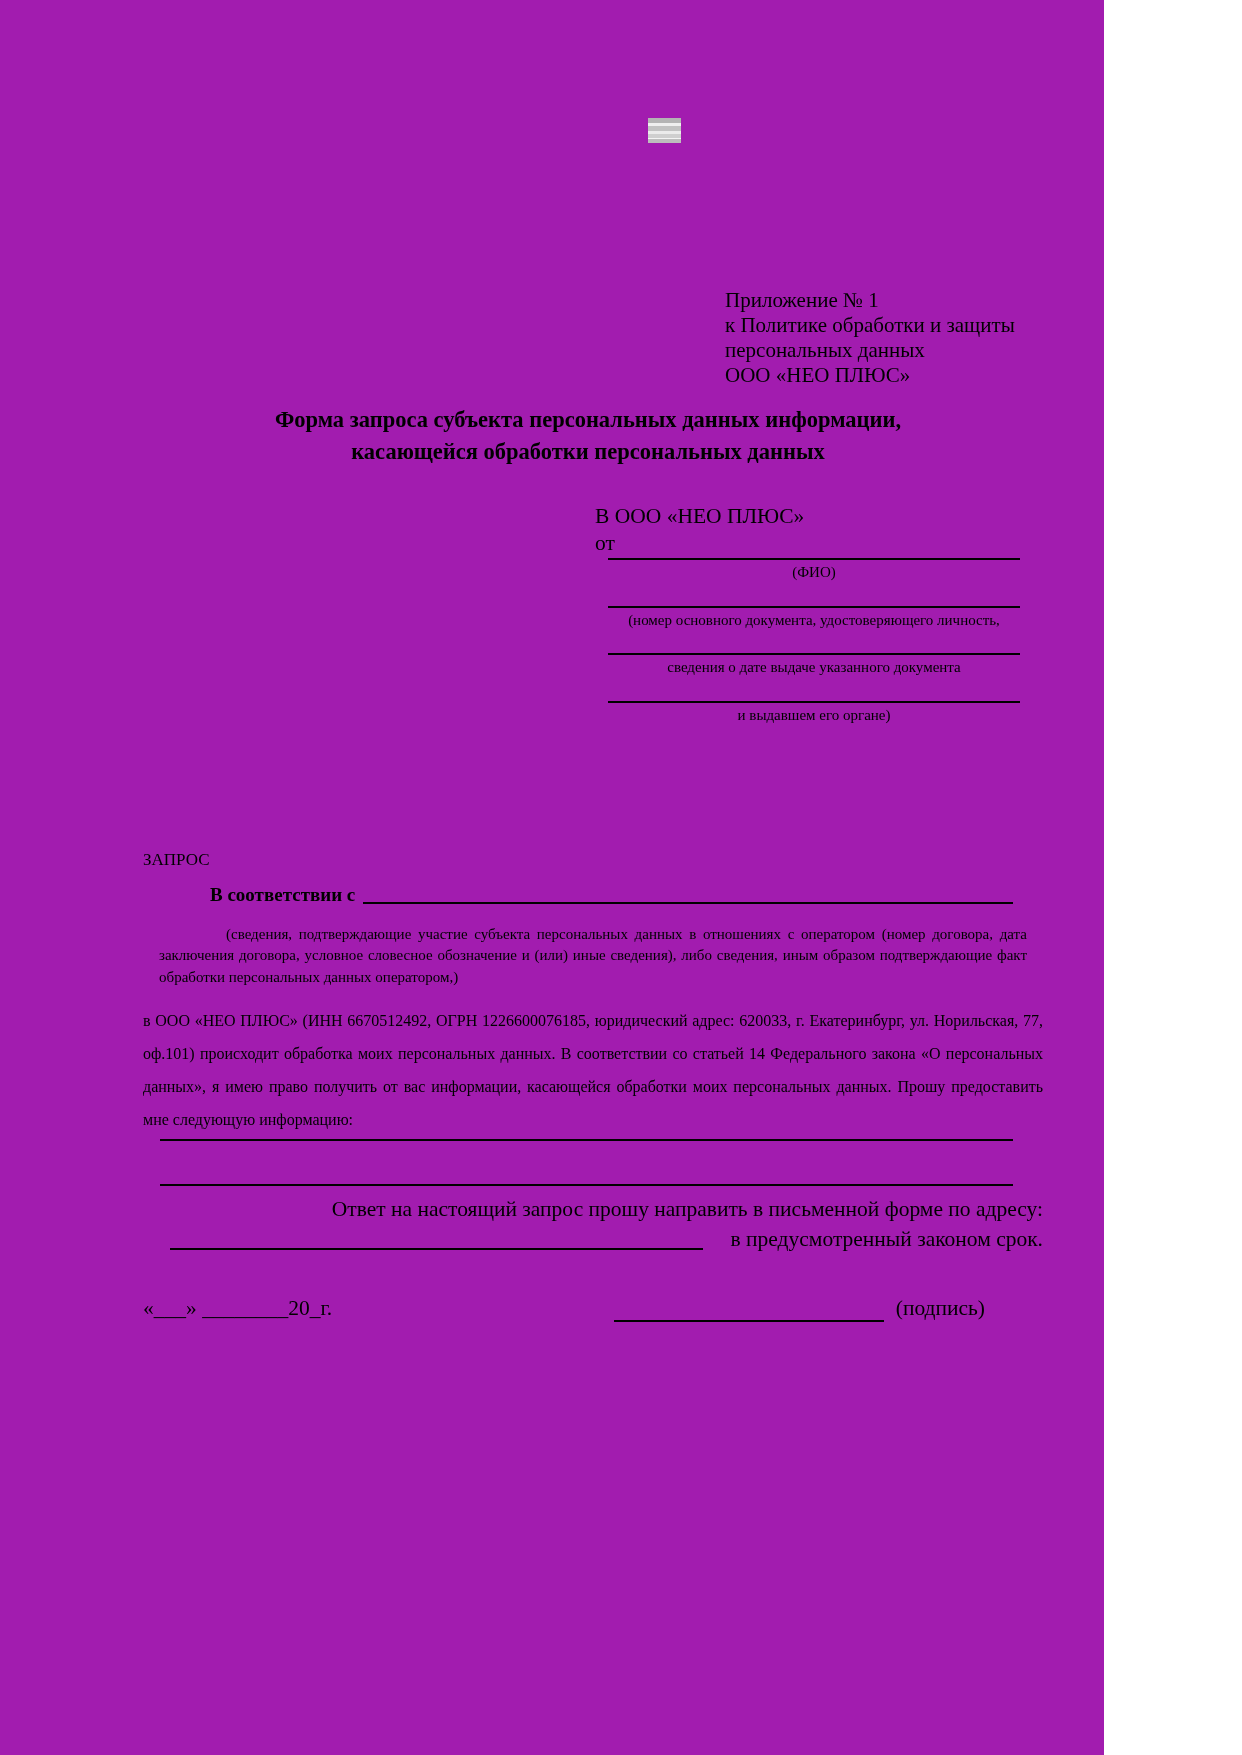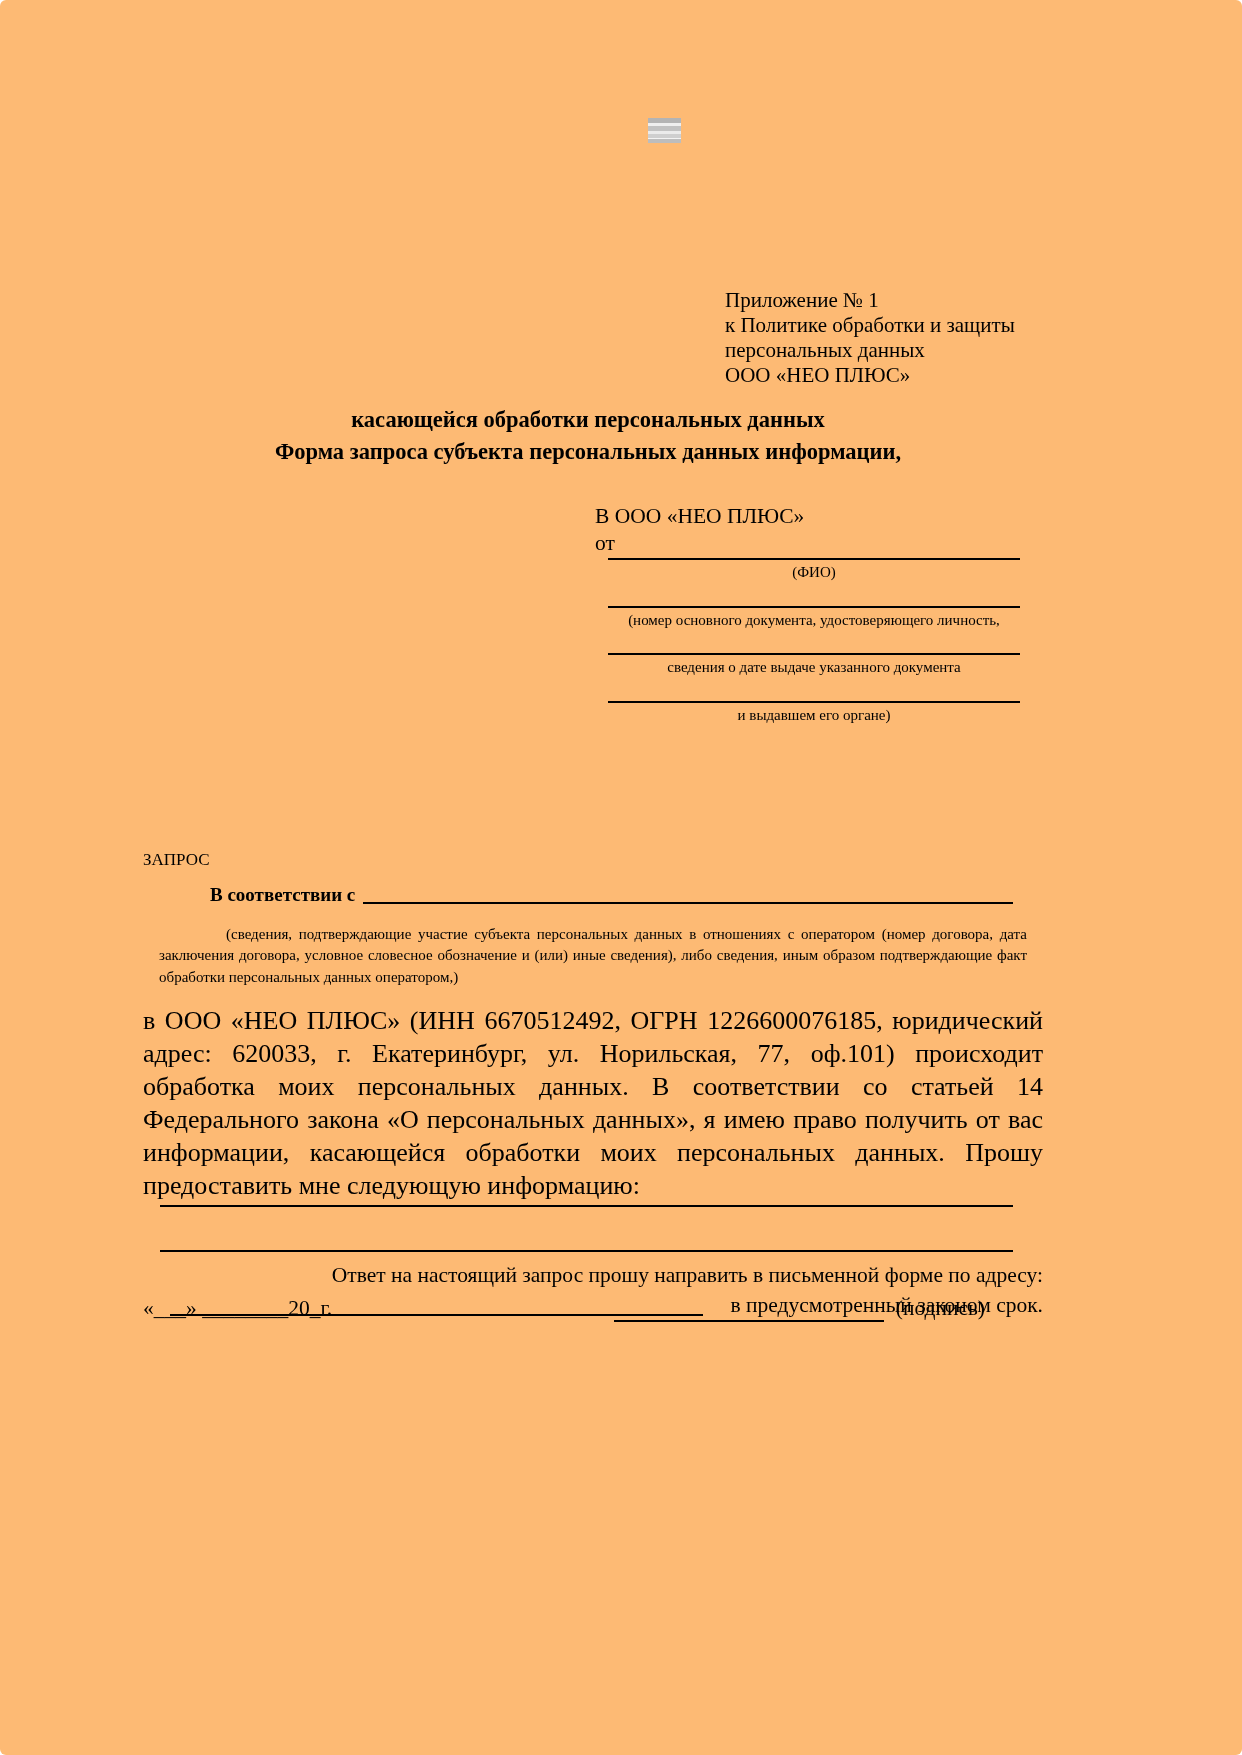--- a/index.html
+++ b/index.html
@@ -1,24 +1,23 @@
 <!DOCTYPE html>
 <html><head>
 <meta charset="utf-8">
 <style>
   html,body{margin:0;padding:0;background:#ffffff;}
   .page{
     position:relative;
-    width:1242px;
+    width:1104px;
     height:1755px;
-    background:#fdba74;
+    background:#a21caf;
     font-family:"Liberation Serif","DejaVu Serif",serif;
     color:#000000;
     overflow:hidden;
-    border-radius:6px;
   }
   
   .embedded-image{
     position:absolute;left:648px;top:118px;width:33px;height:25px;
     background:linear-gradient(180deg,
       #b4b4b4 0px,#b4b4b4 5px,
       #efefef 5px,#efefef 8px,
       #c2c2c2 8px,#c2c2c2 13px,
       #ebebeb 13px,#ebebeb 16px,
       #cfcfcf 16px,#cfcfcf 20px,
@@ -60,21 +59,21 @@
     display:flex;align-items:flex-end;
     padding-left:67px;margin-right:30px;height:26px;
     font-size:19px;line-height:26px;font-weight:bold;
   }
   .intro-row .fill-line{flex:1;border-bottom:2px solid #000;margin-left:8px;margin-bottom:4px;}
   .legal-note{
     font-size:15px;line-height:21.4px;text-align:justify;text-indent:67px;
     margin:16px;
   }
   .request-body{
-    font-size:26px;line-height:33px;text-align:justify;margin:2px 0 0 0;
+    font-size:16px;line-height:33px;text-align:justify;margin:2px 0 0 0;
   }
   .wide-blank-1{margin:3px 30px 0 17px;height:0;border-bottom:2px solid #000;}
   .wide-blank-2{margin:43px 30px 0 17px;height:0;border-bottom:2px solid #000;}
   .response-line1{
     text-align:right;font-size:21.5px;line-height:30px;margin-top:8px;
   }
   .response-line2{
     display:flex;align-items:flex-end;margin-left:27px;
     font-size:21.5px;line-height:30px;gap:28px;
   }
@@ -97,22 +96,22 @@
   <div class="embedded-image"></div>
 
   <div class="appendix-block">
     <div>Приложение № 1</div>
     <div>к Политике обработки и защиты</div>
     <div>персональных данных</div>
     <div>ООО «НЕО ПЛЮС»</div>
   </div>
 
   <div class="doc-title">
+    <div>Форма запроса субъекта персональных данных информации,</div>
     <div>касающейся обработки персональных данных</div>
-    <div>Форма запроса субъекта персональных данных информации,</div>
   </div>
 
   <div class="addressee-block">
     <div>В ООО «НЕО ПЛЮС»</div>
     <div>от</div>
   </div>
 
   <div class="fields-block">
     <div class="blank-line bl1"></div>
     <div class="field-caption">(ФИО)</div>

